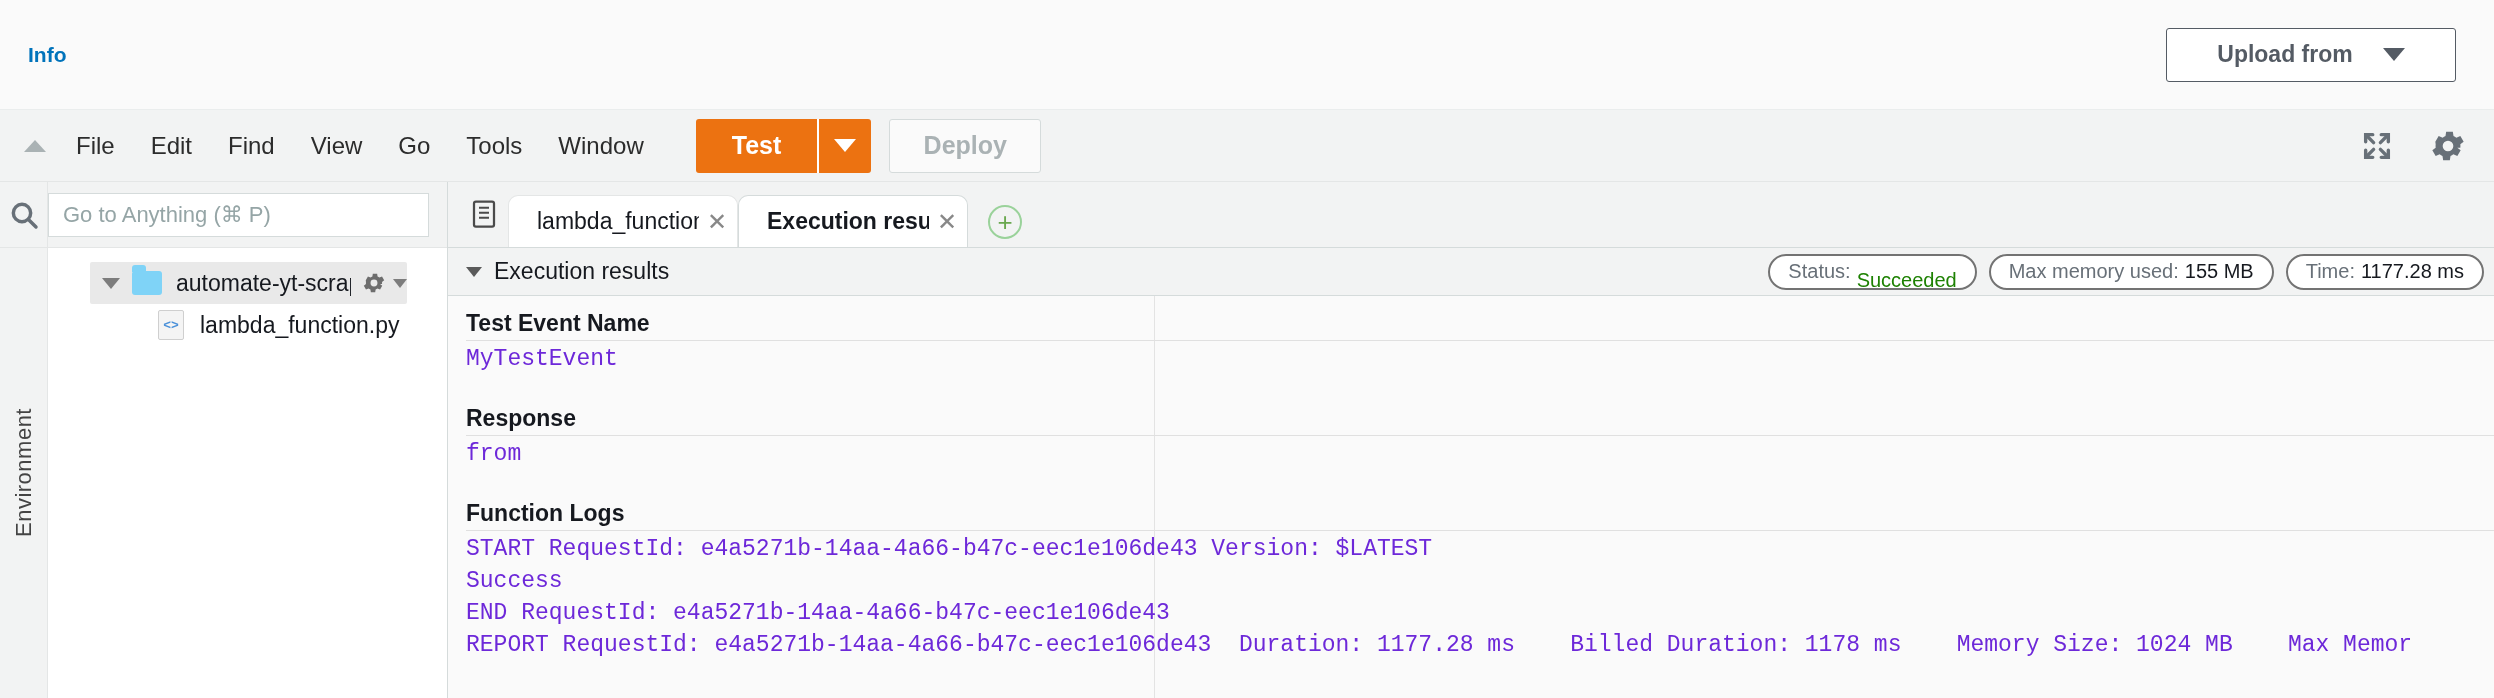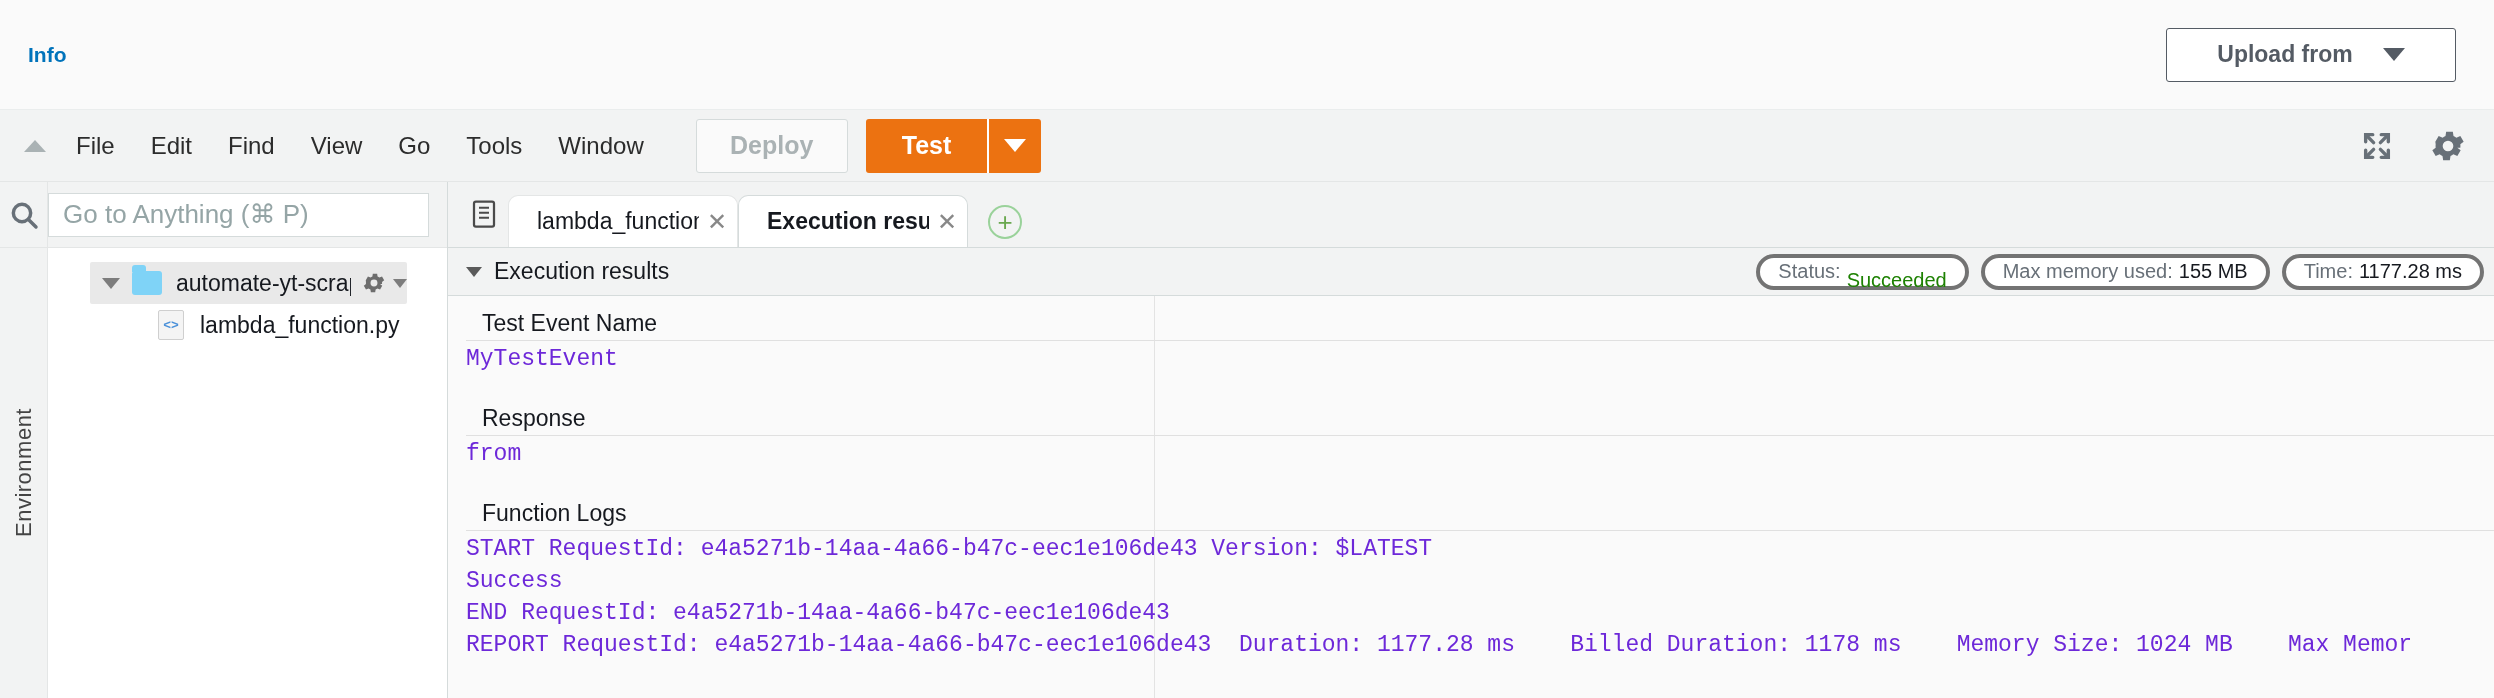--- a/index.html
+++ b/index.html
@@ -175,21 +175,21 @@
     display: flex;
     align-items: center;
     padding: 0 18px 0 0;
     border-bottom: 1px solid #e4e6e6;
   }
   #goto-input {
     flex: 1;
     height: 44px;
     border: 1px solid #d5dbdb;
     background: #ffffff;
-    font-size: 26px;
+    font-size: 22px;
     color: #687078;
     padding: 0 14px;
     font-family: "Liberation Sans", sans-serif;
     outline: none;
   }
   #goto-input::placeholder { color: #95a5a6; }
   #tree-body { flex: 1; padding-top: 14px; background: #ffffff; }
   .tree-row {
     display: flex;
     align-items: center;
@@ -327,21 +327,21 @@
     border-left: 8px solid transparent;
     border-right: 8px solid transparent;
     border-top: 10px solid #5a5a5a;
     margin-right: 12px;
     cursor: pointer;
   }
   #results-title { font-size: 23px; color: #16191f; }
   #badges { margin-left: auto; display: flex; gap: 12px; padding-right: 10px; }
   .badge {
     height: 36px;
-    border: 4px solid #737373;
+    border: 2px solid #737373;
     border-radius: 18px;
     background: #ffffff;
     display: flex; align-items: center;
     padding: 0 18px;
     font-size: 20px;
     color: #687078;
     white-space: nowrap;
     gap: 6px;
   }
   .badge .val { color: #16191f; font-weight: normal; }
@@ -353,25 +353,24 @@
     position: relative;
     overflow: hidden;
     background: #fafafa;
   }
   #log-inner {
     position: relative;
     padding: 14px 0 0 18px;
   }
   .sec-title {
     font-size: 23px;
-    font-weight: normal;
+    font-weight: bold;
     color: #16191f;
     padding-bottom: 3px;
     font-family: "Liberation Sans", sans-serif;
-    margin-left: 16px;
   }
   .sec-rule {
     height: 1px;
     background: #e0e0e0;
     margin-bottom: 2px;
     width: 2476px;
   }
   .mono {
     font-family: "Liberation Mono", monospace;
     font-size: 23px;
@@ -409,27 +408,27 @@
 
   <div class="menu-item">File</div>
   <div class="menu-item">Edit</div>
   <div class="menu-item">Find</div>
   <div class="menu-item">View</div>
   <div class="menu-item">Go</div>
   <div class="menu-item">Tools</div>
   <div class="menu-item">Window</div>
 
   <div id="menubar-actions">
-    <div id="deploy-btn">Deploy</div>
     <div id="test-group">
       <div id="test-btn">Test</div>
       <div id="test-dropdown">
         <span class="caret-down"></span>
       </div>
     </div>
+    <div id="deploy-btn">Deploy</div>
   </div>
 
   <div id="menubar-right">
     <span class="icon-btn">
       <svg width="34" height="34" viewBox="0 0 24 24" fill="none" stroke="#687078" stroke-width="2.4" stroke-linecap="round">
         <path d="M4 9V4h5M20 9V4h-5M4 15v5h5M20 15v5h-5"></path>
         <path d="M4.6 4.6l5 5M19.4 4.6l-5 5M4.6 19.4l5-5M19.4 19.4l-5-5"></path>
       </svg>
     </span>
     <span class="icon-btn">

